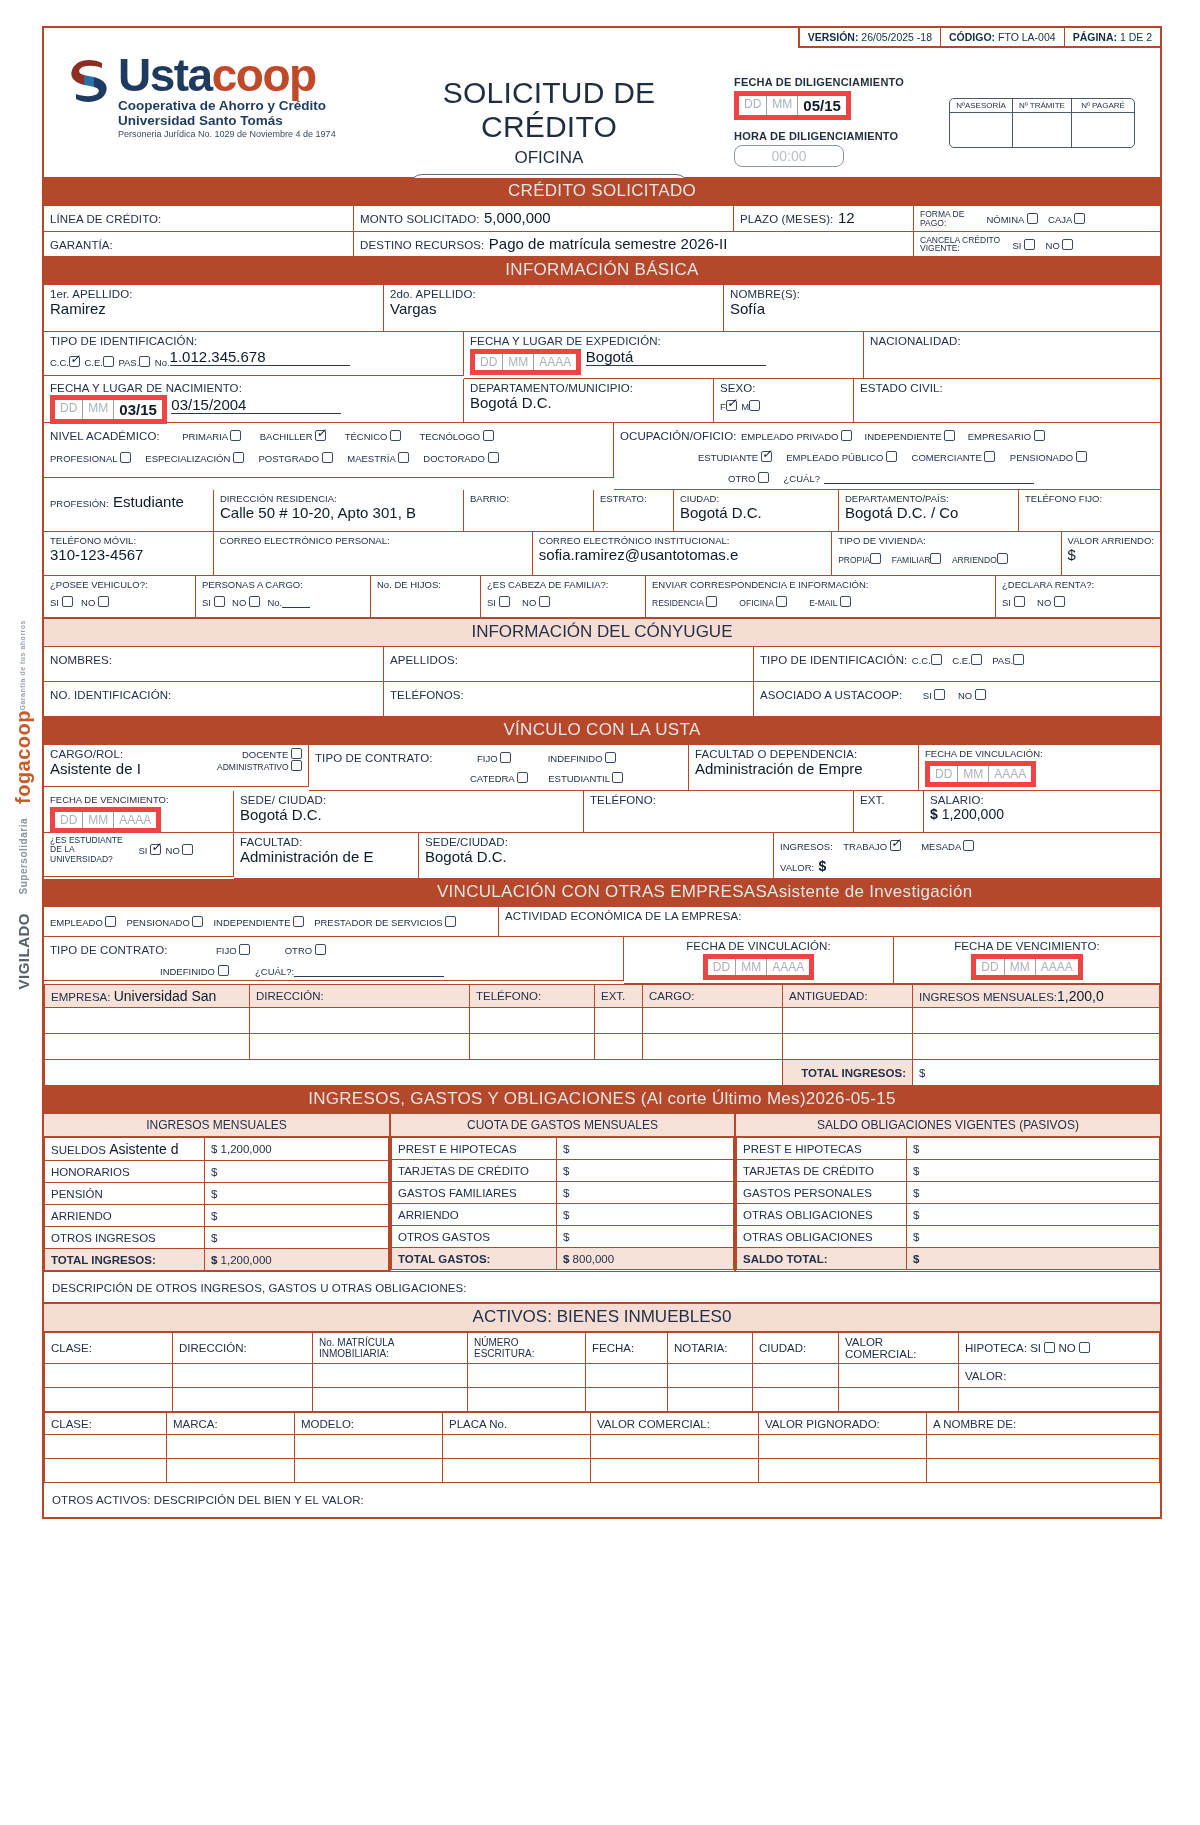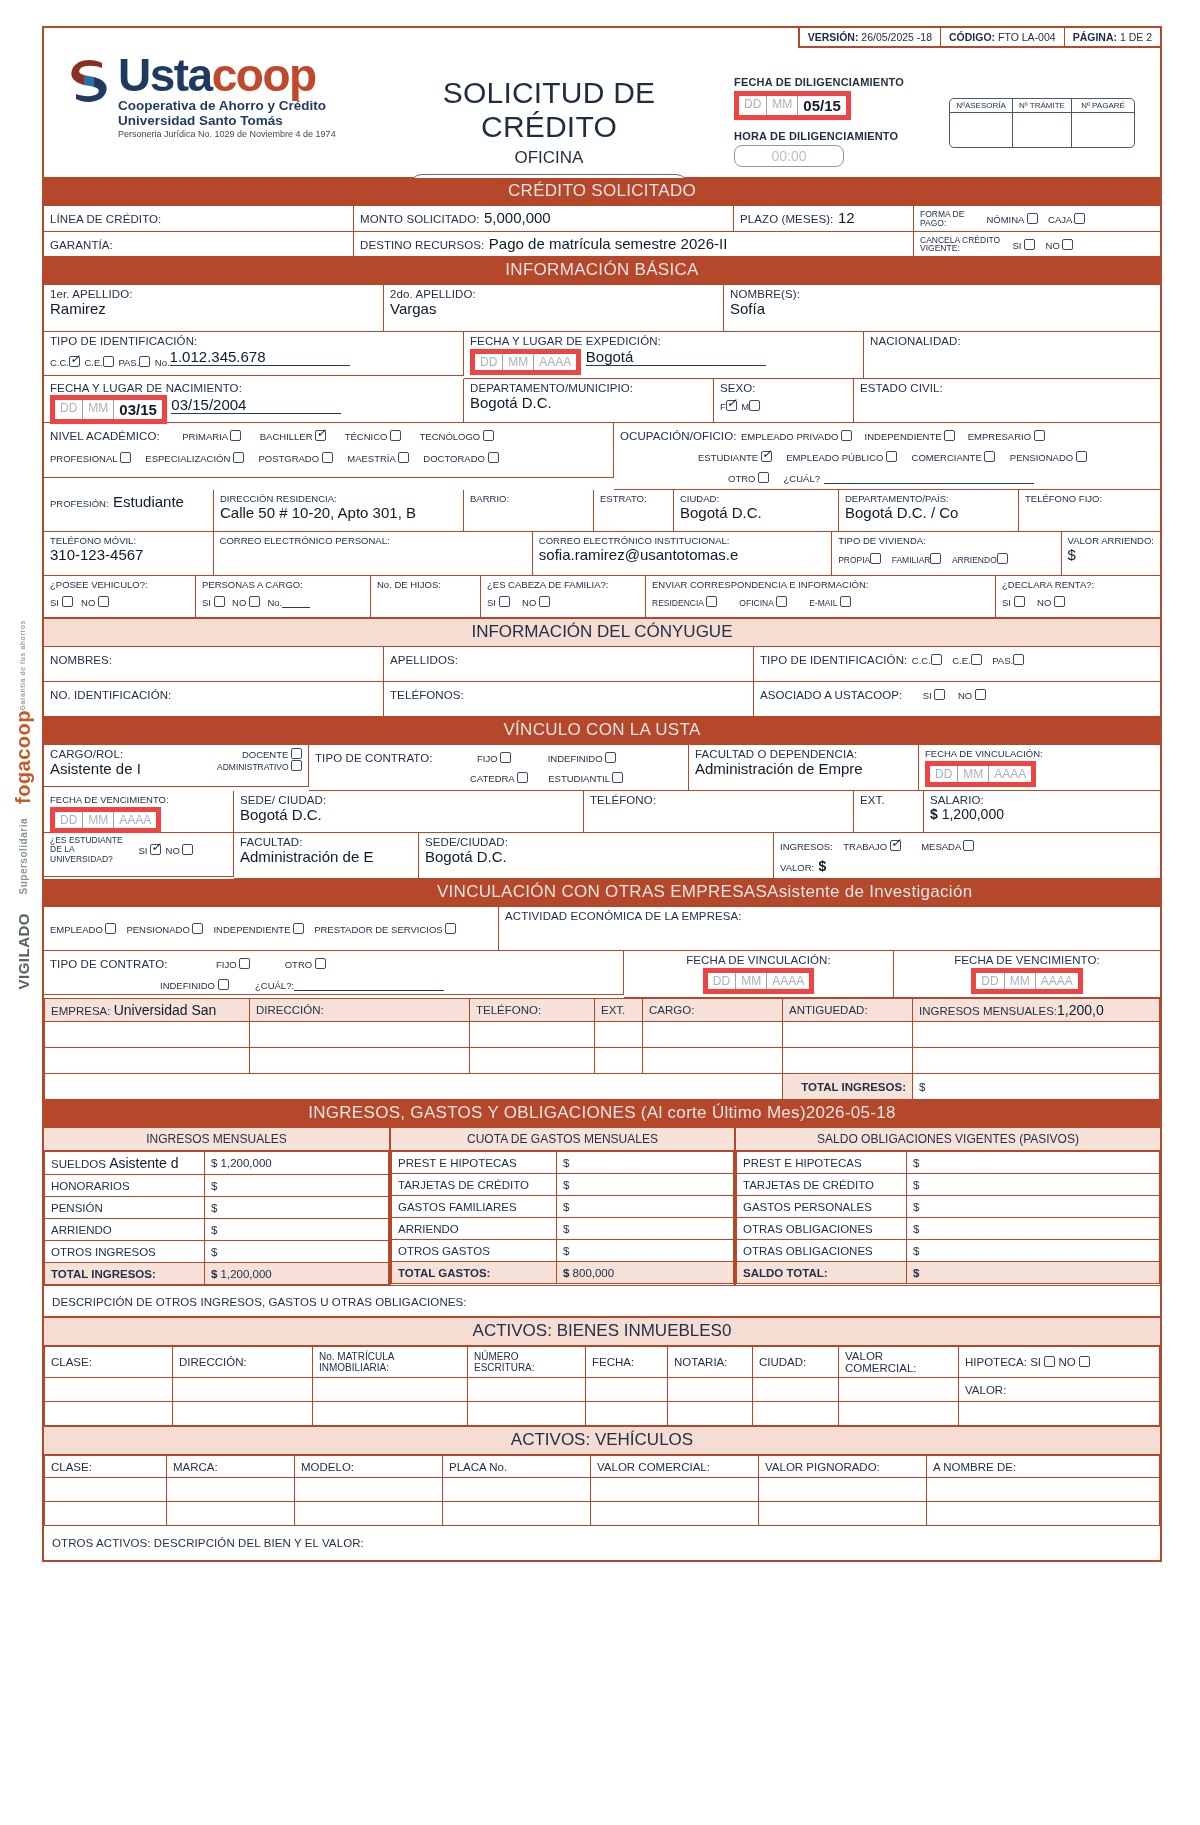--- a/index.html
+++ b/index.html
@@ -640,21 +640,21 @@
           <span class="money">$</span>
         </div>
       </div>
     </div>
 
     <div class="band" style="text-align:center; position:relative;">
       <span>VINCULACIÓN CON OTRAS EMPRESAS</span><span style="position:absolute; left:auto;">Asistente de Investigación</span>
     </div>
 
     <div class="row">
-      <div class="cell" style="width:455px; height:44px; display:flex; align-items:center;">
+      <div class="cell" style="width:455px; height:30px; display:flex; align-items:center;">
         <span class="lbl-sm"><span>EMPLEADO</span> <i class="cb"></i></span>
         <span class="lbl-sm" style="margin-left:10px;"><span>PENSIONADO</span> <i class="cb"></i></span>
         <span class="lbl-sm" style="margin-left:10px;"><span>INDEPENDIENTE</span> <i class="cb"></i></span>
         <span class="lbl-sm" style="margin-left:10px;"><span>PRESTADOR DE SERVICIOS</span> <i class="cb"></i></span>
       </div>
       <div class="cell" style="flex:1;">
         <div class="lbl">ACTIVIDAD ECONÓMICA DE LA EMPRESA:</div>
       </div>
     </div>
 
@@ -717,21 +717,21 @@
       </tr>
       <tr>
         <td colspan="5" style="height:26px; border-right:none;"></td>
         <td style="background:#f7e2d9; font-weight:700; text-align:right;">TOTAL INGRESOS:</td>
         <td class="money">$</td>
       </tr>
     </tbody>
       </table>
 
     <div class="band">
-      <span>INGRESOS, GASTOS Y OBLIGACIONES (Al corte Último Mes)</span><span>2026-05-18</span>
+      <span>INGRESOS, GASTOS Y OBLIGACIONES (Al corte Último Mes)</span><span>2026-05-15</span>
     </div>
 
     <div style="display:flex; border-bottom:1px solid #b5472a;">
 
       <div style="width:347px; border-right:2px solid #b5472a;">
         <div style="background:#f7e2d9; text-align:center; font-size:12px; color:#22304a; padding:4px 0; border-bottom:1px solid #b5472a;">INGRESOS MENSUALES</div>
         <table class="tbl">
           <tbody>
               <tr>
                 <td style="width:160px;"><span>SUELDOS</span> <span class="val" style="font-size:14px;">Asistente d</span></td>
@@ -865,21 +865,20 @@
         <td></td>
         <td></td>
         <td></td>
         <td></td>
         <td></td>
         <td></td>
       </tr>
     </tbody>
       </table>
 
-    <div class="band-light">ACTIVOS: VEHÍCULOS</div>
 
     <table class="tbl">
       <tbody>
           <tr>
         <td style="width:122px;">CLASE:</td>
         <td style="width:128px;">MARCA:</td>
         <td style="width:148px;">MODELO:</td>
         <td style="width:148px;">PLACA No.</td>
         <td style="width:168px;">VALOR COMERCIAL:</td>
         <td style="width:168px;">VALOR PIGNORADO:</td>

